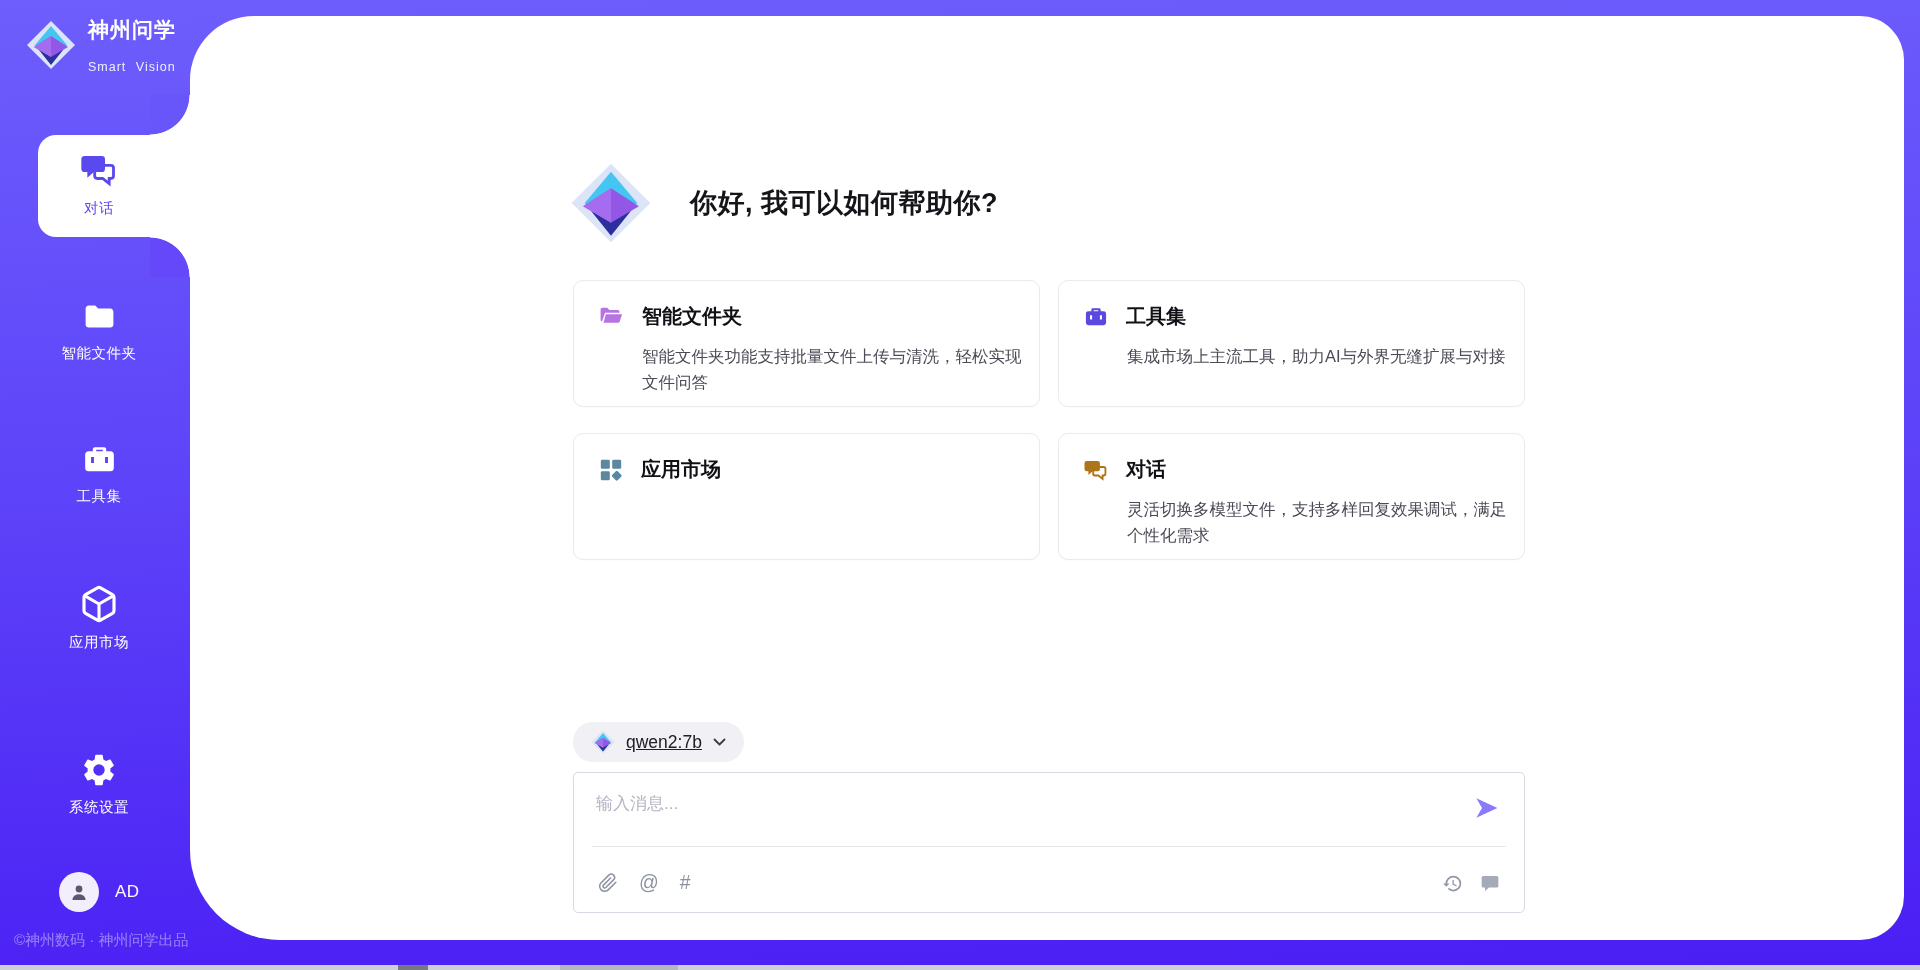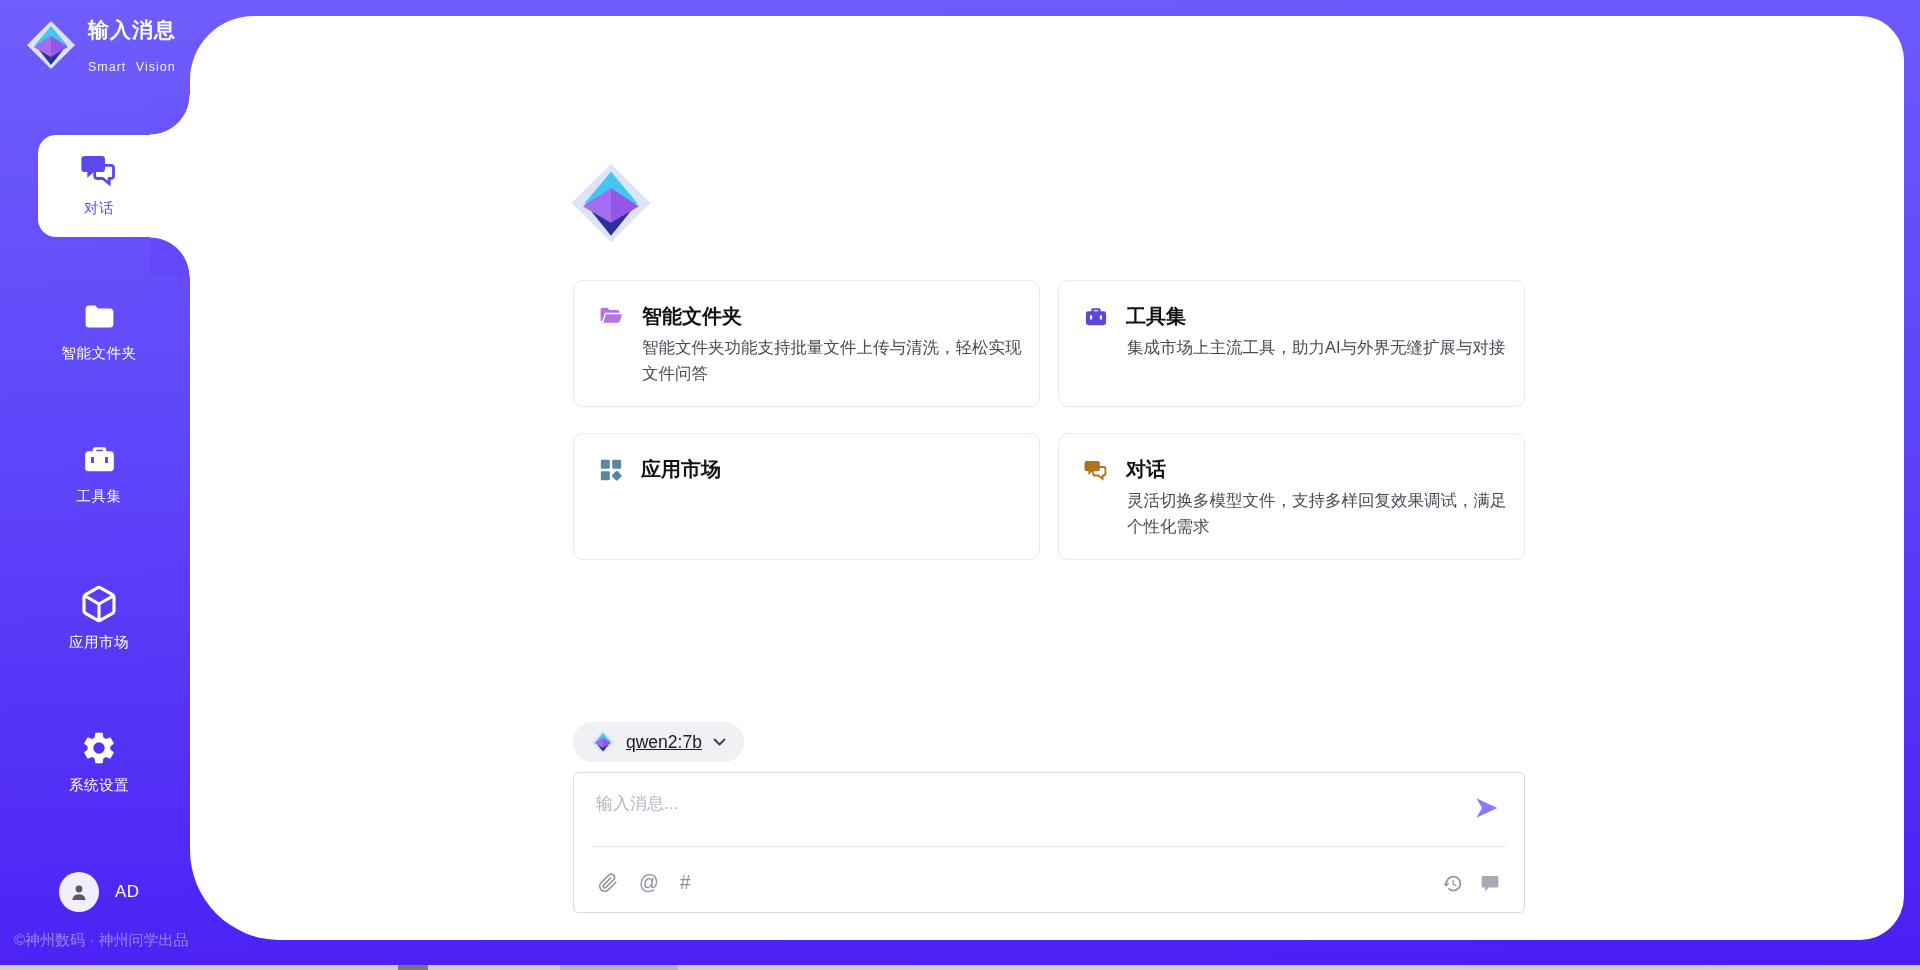--- a/index.html
+++ b/index.html
@@ -53,21 +53,21 @@
     column-gap:18px; row-gap:26px;
   }
   .card {
     background:#fff; border:1px solid #eaeaf0; border-radius:10px;
     padding:22px 24px 0 24px; cursor:pointer;
     box-shadow:0 1px 2px rgba(30,30,60,.02);
   }
   .card-head { display:flex; align-items:center; gap:17px; }
   .card-title { font-size:20px; font-weight:bold; color:#101016; }
   .card-desc {
-    margin-top:5px; margin-left:44px; width:382px;
+    margin-top:14px; margin-left:44px; width:382px;
     font-size:16.5px; color:#4b4b57; line-height:1.57;
   }
 
   
   .model-pill {
     position:absolute; left:573px; top:722px; height:40px;
     display:inline-flex; align-items:center; gap:11px; padding:0 18px;
     background:#f0f0f5; border-radius:20px; cursor:pointer;
   }
   .model-label { font-size:17.5px; color:#202029;text-decoration:underline; }
@@ -124,21 +124,21 @@
 
 <div class="screen">
 
   <div class="panel"></div>
 
   <div class="brand">
     <svg class="logo" viewBox="0 0 100 100">
         <use href="#diamond-logo"></use>
       </svg>
     <div>
-      <div class="brand-name">输入消息</div>
+      <div class="brand-name">神州问学</div>
       <div class="brand-sub">Smart Vision</div>
     </div>
   </div>
 
   <div class="active-tab"></div>
   <div class="fillet fillet-top"></div>
   <div class="fillet fillet-bot"></div>
 
   <div class="nav-item active" style="top:150px;">
     <svg class="nico" width="40" height="40" viewBox="0 0 24 24" style="color:#5b49f0">
@@ -164,21 +164,21 @@
   <div class="nav-item" style="top:584px;">
     <svg class="nico" width="40" height="40" viewBox="0 0 24 24">
       <g fill="none" stroke="#fff" stroke-width="1.9" stroke-linejoin="round">
         <path d="M21 16V8a1.8 1.8 0 0 0-.9-1.56l-7.2-4.1a1.8 1.8 0 0 0-1.8 0l-7.2 4.1A1.8 1.8 0 0 0 3 8v8a1.8 1.8 0 0 0 .9 1.56l7.2 4.1a1.8 1.8 0 0 0 1.8 0l7.2-4.1A1.8 1.8 0 0 0 21 16z"></path>
         <path d="M3.3 7l8.7 5 8.7-5M12 22V12"></path>
       </g>
     </svg>
     <span class="nlabel">应用市场</span>
   </div>
 
-  <div class="nav-item" style="top:729px;">
+  <div class="nav-item" style="top:751px;">
     <svg class="nico" width="38" height="38" viewBox="0 0 24 24">
       <path fill="#fff" d="M19.14 12.94c.04-.3.06-.61.06-.94 0-.32-.02-.64-.07-.94l2.03-1.58a.49.49 0 0 0 .12-.61l-1.92-3.32a.49.49 0 0 0-.59-.22l-2.39.96c-.5-.38-1.03-.7-1.62-.94l-.36-2.54a.48.48 0 0 0-.48-.41h-3.84c-.24 0-.43.17-.47.41l-.36 2.54c-.59.24-1.13.57-1.62.94l-2.39-.96a.49.49 0 0 0-.59.22L2.73 8.87c-.12.21-.08.47.12.61l2.03 1.58c-.05.3-.09.63-.09.94s.02.64.07.94l-2.03 1.58a.49.49 0 0 0-.12.61l1.92 3.32c.12.22.37.29.59.22l2.39-.96c.5.38 1.03.7 1.62.94l.36 2.54c.05.24.24.41.48.41h3.84c.24 0 .44-.17.47-.41l.36-2.54c.59-.24 1.13-.56 1.62-.94l2.39.96c.22.08.47 0 .59-.22l1.92-3.32c.12-.22.07-.47-.12-.61l-2.01-1.58zM12 15.6a3.6 3.6 0 1 1 0-7.2 3.6 3.6 0 0 1 0 7.2z"></path>
     </svg>
     <span class="nlabel">系统设置</span>
   </div>
 
   <div class="user-row">
     <div class="avatar">
       <svg width="24" height="24" viewBox="0 0 24 24">
         <g fill="#5c566e">
@@ -189,20 +189,21 @@
     </div>
     <span class="user-initials">AD</span>
   </div>
 
   <div class="copyright">©神州数码 · 神州问学出品</div>
 
   <div class="greeting">
     <svg class="glogo" viewBox="0 0 100 100">
         <use href="#diamond-logo"></use>
       </svg>
+    <div class="greeting-text">你好, 我可以如何帮助你?</div>
   </div>
 
   <div class="cards">
 
     <div class="card">
       <div class="card-head">
         <svg width="27" height="27" viewBox="0 0 24 24" style="color: rgb(184, 115, 227);">
           <g fill="currentColor">
             <path d="M2.3 5.9c0-.9.7-1.6 1.6-1.6h4.3l1.9 1.9h7.4c.9 0 1.6.7 1.6 1.6v.8H6.3l-2.7 7.6h-.2c-.6 0-1.1-.5-1.1-1.1V5.9z"></path>
             <path d="M6.9 9.9h14.5l-2.1 6.5c-.2.7-.8 1.1-1.5 1.1H4.9L6.9 9.9z"></path>

